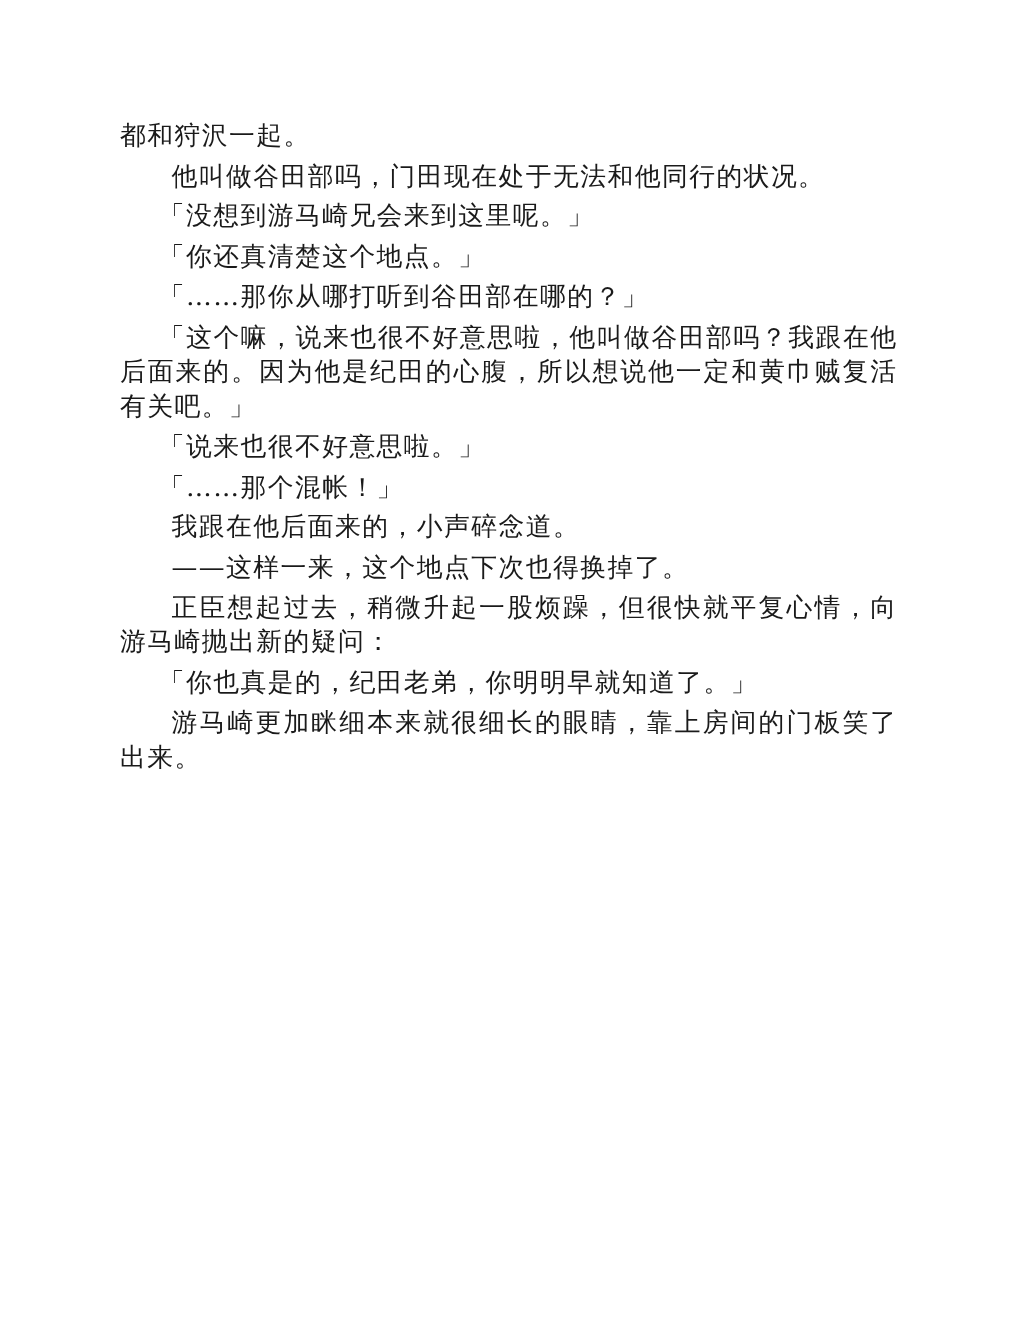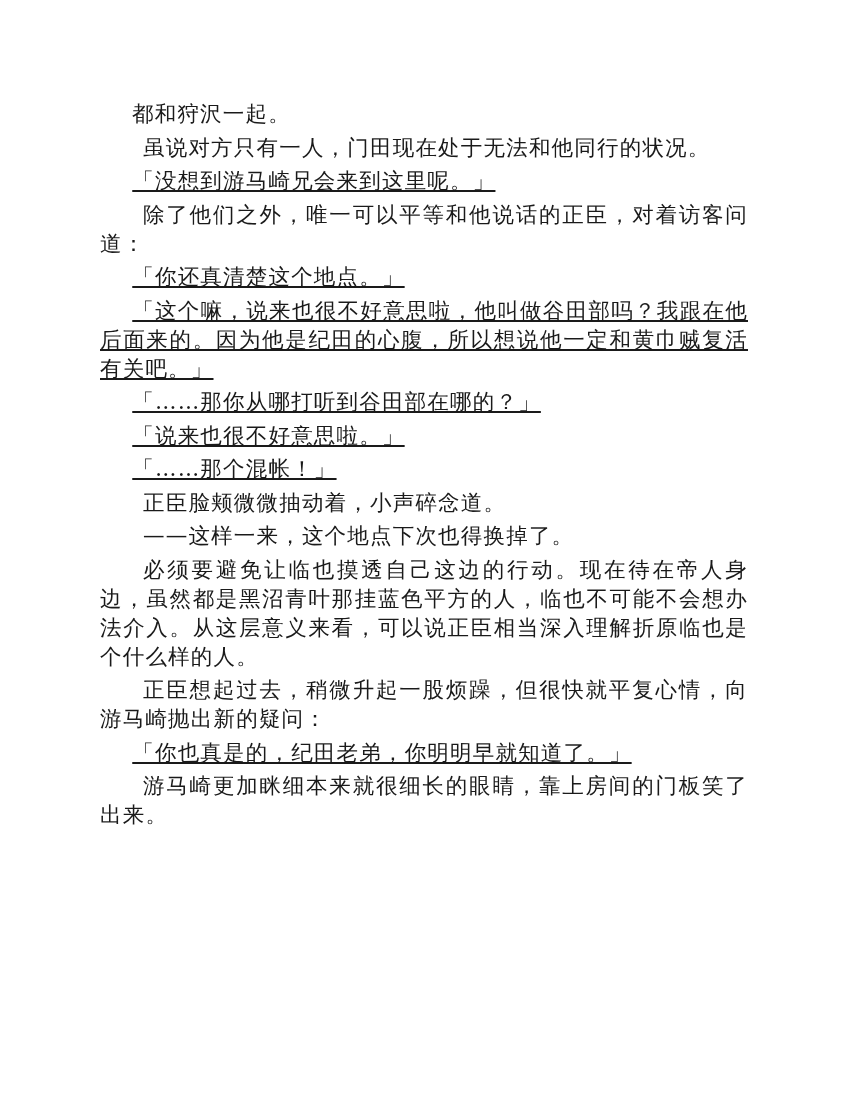--- a/index.html
+++ b/index.html
@@ -25,40 +25,36 @@
       letter-spacing: 1.2px;
     }
     .para {
       margin: 0 0 4.5px 0;
       text-indent: 2em;
       text-align: justify;
       word-break: break-all;
     }
     .para.noindent {
       text-indent: 0;
-      margin-left: 32px;
     }
     .para.quote {
       text-indent: 1.5em;
-      text-decoration: underline;
     }
   </style>
 </head>
 <body>
 
 <div class="page">
   <p class="para noindent">都和狩沢一起。</p>
-  <p class="para">虽说对方只有一人，门田现在处于无法和他同行的状况。</p>
+  <p class="para">他叫做谷田部吗，门田现在处于无法和他同行的状况。</p>
   <p class="para quote">「没想到游马崎兄会来到这里呢。」</p>
-  <p class="para">除了他们之外，唯一可以平等和他说话的正臣，对着访客问道：</p>
   <p class="para quote">「你还真清楚这个地点。」</p>
+  <p class="para quote">「……那你从哪打听到谷田部在哪的？」</p>
   <p class="para quote">「这个嘛，说来也很不好意思啦，他叫做谷田部吗？我跟在他后面来的。因为他是纪田的心腹，所以想说他一定和黄巾贼复活有关吧。」</p>
-  <p class="para quote">「……那你从哪打听到谷田部在哪的？」</p>
   <p class="para quote">「说来也很不好意思啦。」</p>
   <p class="para quote">「……那个混帐！」</p>
-  <p class="para">正臣脸颊微微抽动着，小声碎念道。</p>
+  <p class="para">我跟在他后面来的，小声碎念道。</p>
   <p class="para">——这样一来，这个地点下次也得换掉了。</p>
-  <p class="para">必须要避免让临也摸透自己这边的行动。现在待在帝人身边，虽然都是黑沼青叶那挂蓝色平方的人，临也不可能不会想办法介入。从这层意义来看，可以说正臣相当深入理解折原临也是个什么样的人。</p>
   <p class="para">正臣想起过去，稍微升起一股烦躁，但很快就平复心情，向游马崎抛出新的疑问：</p>
   <p class="para quote">「你也真是的，纪田老弟，你明明早就知道了。」</p>
   <p class="para">游马崎更加眯细本来就很细长的眼睛，靠上房间的门板笑了出来。</p>
 
 </div>
 
 </body></html>

